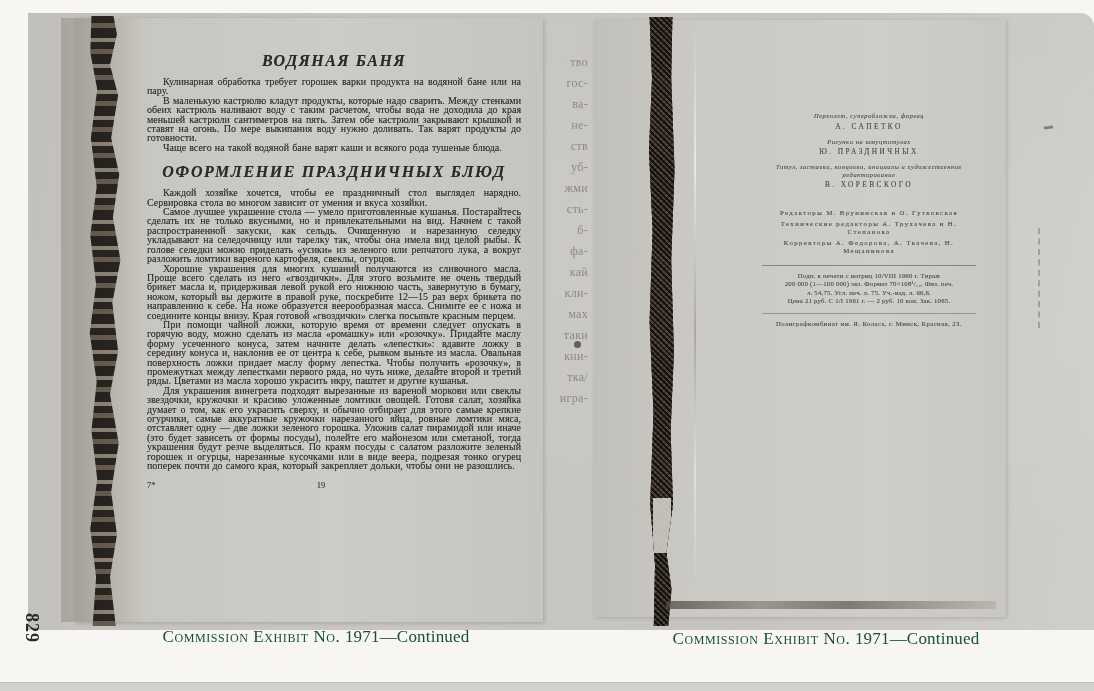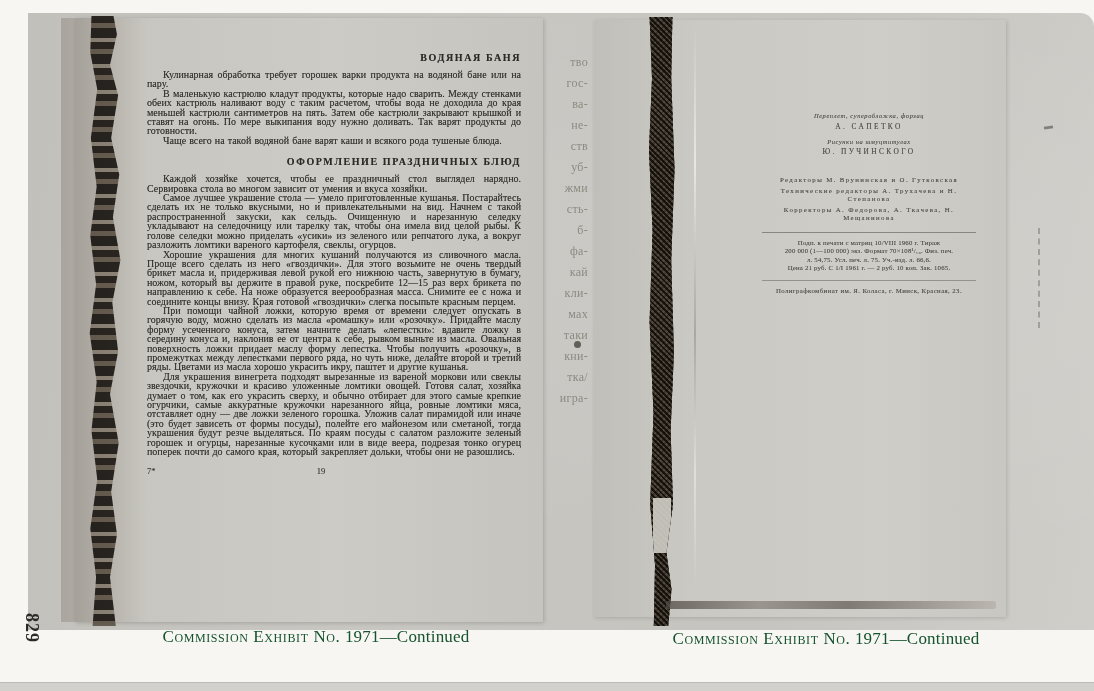--- a/index.html
+++ b/index.html
@@ -74,22 +74,22 @@
     position:absolute;left:72px;bottom:8px;width:330px;height:8px;
     background:linear-gradient(to right,#4e4943,#8a857e 28%,#655f58 55%,#9d9890 85%,#b5b1aa);
     opacity:.75;border-radius:2px;filter:blur(.4px);
   }
   
   .textblock{
     position:absolute;left:72px;top:34px;width:374px;
     color:#33312d;text-shadow:0 0 .3px rgba(55,52,47,.55);
   }
   .sec-title{
-    margin:0 0 7px 0;text-align:right;
-    font-size:10px;font-weight:bold;letter-spacing:1.6px;color:#2c2a26;
+    margin:0 0 7px 0;text-align:center;
+    font-size:16px;font-weight:bold;letter-spacing:1.6px;color:#2c2a26;font-style:italic;
   }
   .sec-title.second{margin-top:11px;}
   .para{
     margin:0;text-indent:16px;text-align:justify;
     font-size:10px;line-height:9.4px;word-spacing:.6px;
   }
   .page-footer{
     position:relative;margin-top:10px;width:100%;height:12px;
     font-size:8.5px;color:#44423d;
   }
@@ -246,23 +246,27 @@
   <div class="colophon">
     <div>
 
         <div class="credit">
           <div class="credit-role">Переплет, суперобложка, форзац</div>
           <div class="credit-name">А. САПЕТКО</div>
         </div>
 
         <div class="credit">
           <div class="credit-role">Рисунки на шмуцтитулах</div>
-          <div class="credit-name">Ю. ПУЧИНСКОГО</div>
+          <div class="credit-name">Ю. ПРАЗДНИЧНЫХ</div>
         </div>
 
+        <div class="credit">
+          <div class="credit-role">Титул, заставки, концовки, инициалы и художественное редактирование</div>
+          <div class="credit-name">В. ХОРЕВСКОГО</div>
+        </div>
       </div>
 
     <div class="staff">
 
     <div class="staff-line">Редакторы М. Врунинская и О. Гутковская</div>
         <div class="staff-line">Технические редакторы А. Трухачева и Н. Степанова</div>
         <div class="staff-line">Корректоры А. Федорова, А. Ткачева, Н. Мещанинова</div>
       </div>
 
     <div class="imprint">

